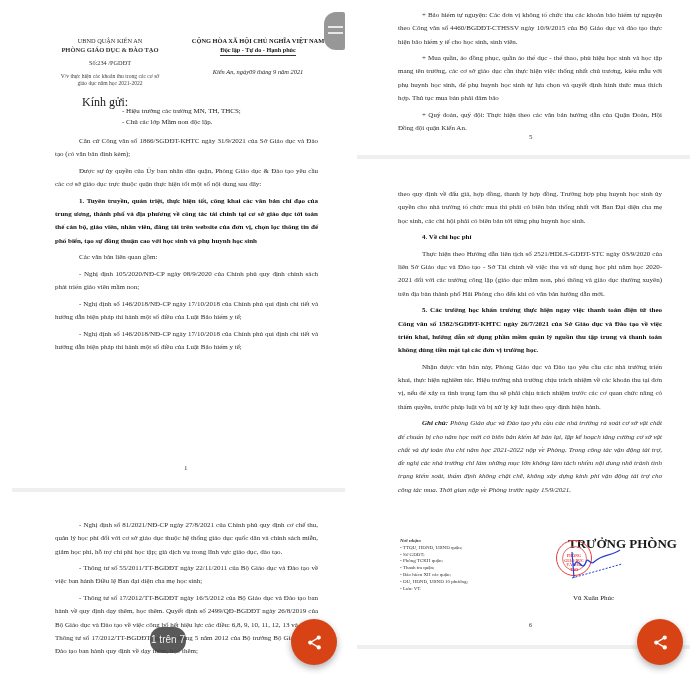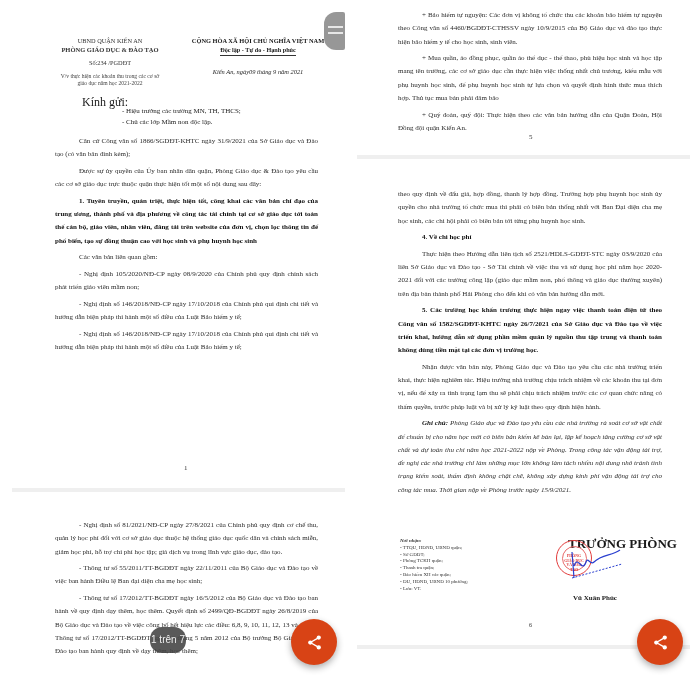--- a/index.html
+++ b/index.html
@@ -43,21 +43,21 @@
   .page-indicator { position:absolute; left:150px; top:627px; width:36px; height:26px; background:rgba(66,66,66,0.88); border-radius:12px; color:#f0f0f0; font-family:"Liberation Sans", sans-serif; font-size:10px; line-height:26px; text-align:center; }
 
   
   .fab { position:absolute; width:46px; height:46px; border-radius:50%; background:#d84315; box-shadow:0 3px 7px rgba(0,0,0,0.32); display:flex; align-items:center; justify-content:center; }
   .fab svg { width:17px; height:17px; }
 
   
   .recipients { position:absolute; left:400px; top:538px; font-size:5px; line-height:6.8px; color:#333; }
   .recipients .ttl { font-style:italic; font-weight:bold; }
   .signer-title { position:absolute; left:568px; top:536px; font-size:13px; font-weight:bold; }
-  .signer-name { position:absolute; left:573px; top:594px; font-size:7px; font-weight:bold; }
+  .signer-name { position:absolute; left:573px; top:594px; font-size:7px; font-weight:normal; }
   .stamp { position:absolute; left:556px; top:540px; width:36px; height:36px; border:1.4px solid #e23b3b; border-radius:50%; }
   .stamp::after { content:""; position:absolute; left:5px; top:5px; width:23px; height:23px; border:1px solid #e86a6a; border-radius:50%; }
   .stamp-text { position:absolute; left:563px; top:554px; width:22px; font-size:3.8px; line-height:4.6px; color:#d33; text-align:center; font-weight:bold; }
   .sig svg { position:absolute; left:562px; top:544px; }
 </style>
 </head>
 <body>
 
 <div class="panel panel-left">
 

